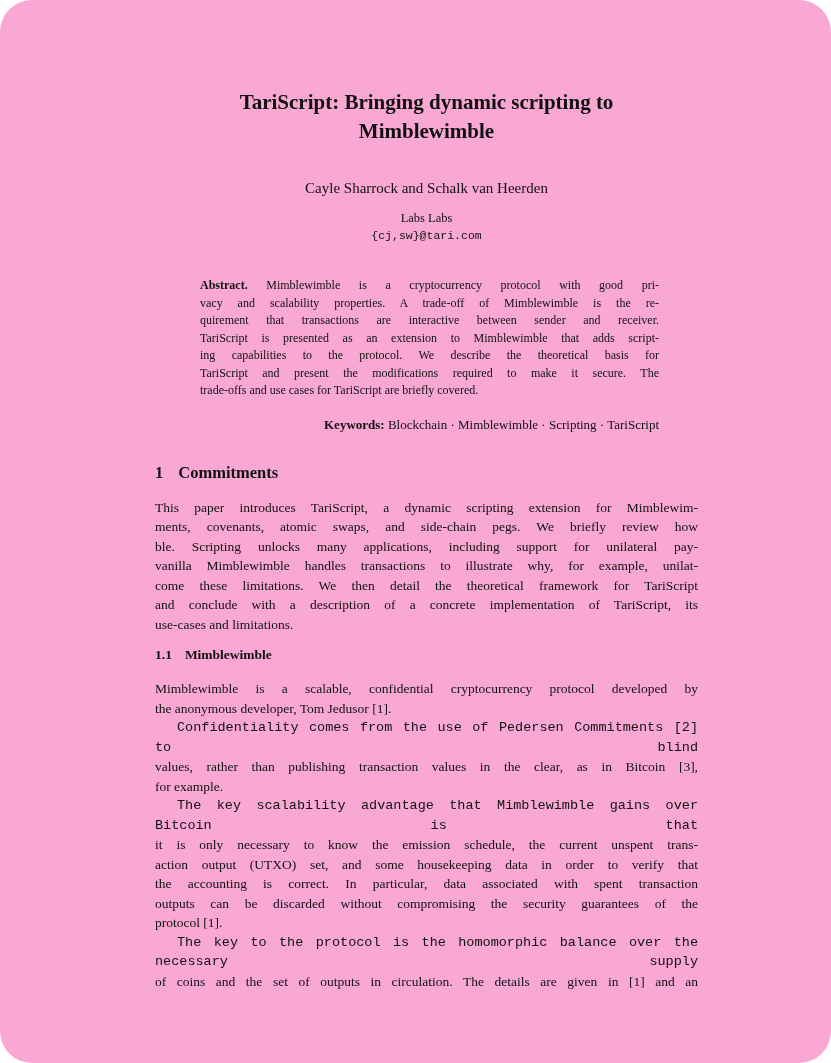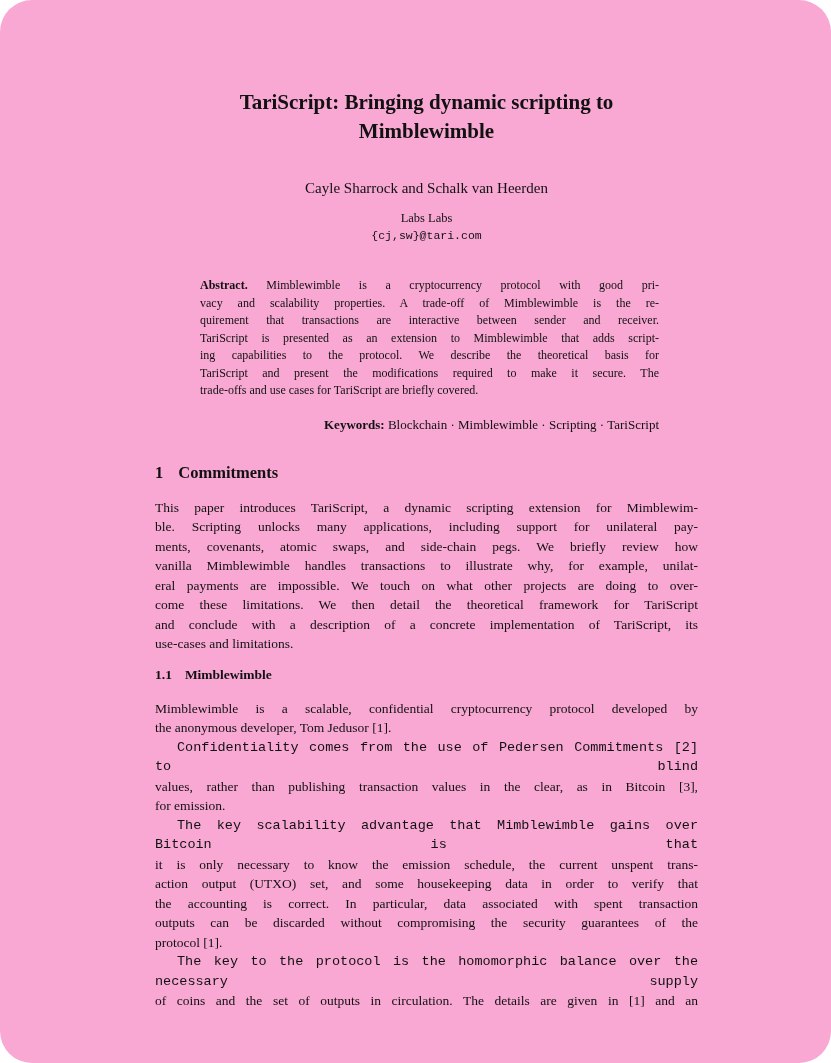--- a/index.html
+++ b/index.html
@@ -131,41 +131,40 @@
     <div class="keywords">
       <span class="bold">Keywords:</span><span> Blockchain · Mimblewimble · Scripting · TariScript</span>
     </div>
 
     <h2 class="section-heading">
       <span class="sec-num">1</span><span class="sec-title">Commitments</span>
     </h2>
 
     <div class="para">
         <div class="jline">This paper introduces TariScript, a dynamic scripting extension for Mimblewim-</div>
+        <div class="jline">ments, covenants, atomic swaps, and side-chain pegs. We briefly review how</div>
         <div class="jline">ble. Scripting unlocks many applications, including support for unilateral pay-</div>
-        <div class="jline">ments, covenants, atomic swaps, and side-chain pegs. We briefly review how</div>
         <div class="jline">vanilla Mimblewimble handles transactions to illustrate why, for example, unilat-</div>
-        <div class="jline">eral payments are impossible. We touch on what other projects are doing to over-</div>
         <div class="jline">come these limitations. We then detail the theoretical framework for TariScript</div>
         <div class="jline">and conclude with a description of a concrete implementation of TariScript, its</div>
         <div class="jline last">use-cases and limitations.</div>
       </div>
 
     <h3 class="subsection-heading">
       <span class="sec-num">1.1</span><span class="sec-title">Mimblewimble</span>
     </h3>
 
     <div class="para flush">
         <div class="jline">Mimblewimble is a scalable, confidential cryptocurrency protocol developed by</div>
         <div class="jline last">the anonymous developer, Tom Jedusor [1].</div>
       </div>
     <div class="para cont indent">
         <div class="jline">Confidentiality comes from the use of Pedersen Commitments [2] to blind</div>
         <div class="jline">values, rather than publishing transaction values in the clear, as in Bitcoin [3],</div>
-        <div class="jline last">for emission.</div>
+        <div class="jline last">for example.</div>
       </div>
     <div class="para cont indent">
         <div class="jline">The key scalability advantage that Mimblewimble gains over Bitcoin is that</div>
         <div class="jline">it is only necessary to know the emission schedule, the current unspent trans-</div>
         <div class="jline">action output (UTXO) set, and some housekeeping data in order to verify that</div>
         <div class="jline">the accounting is correct. In particular, data associated with spent transaction</div>
         <div class="jline">outputs can be discarded without compromising the security guarantees of the</div>
         <div class="jline last">protocol [1].</div>
       </div>
     <div class="para cont indent">

